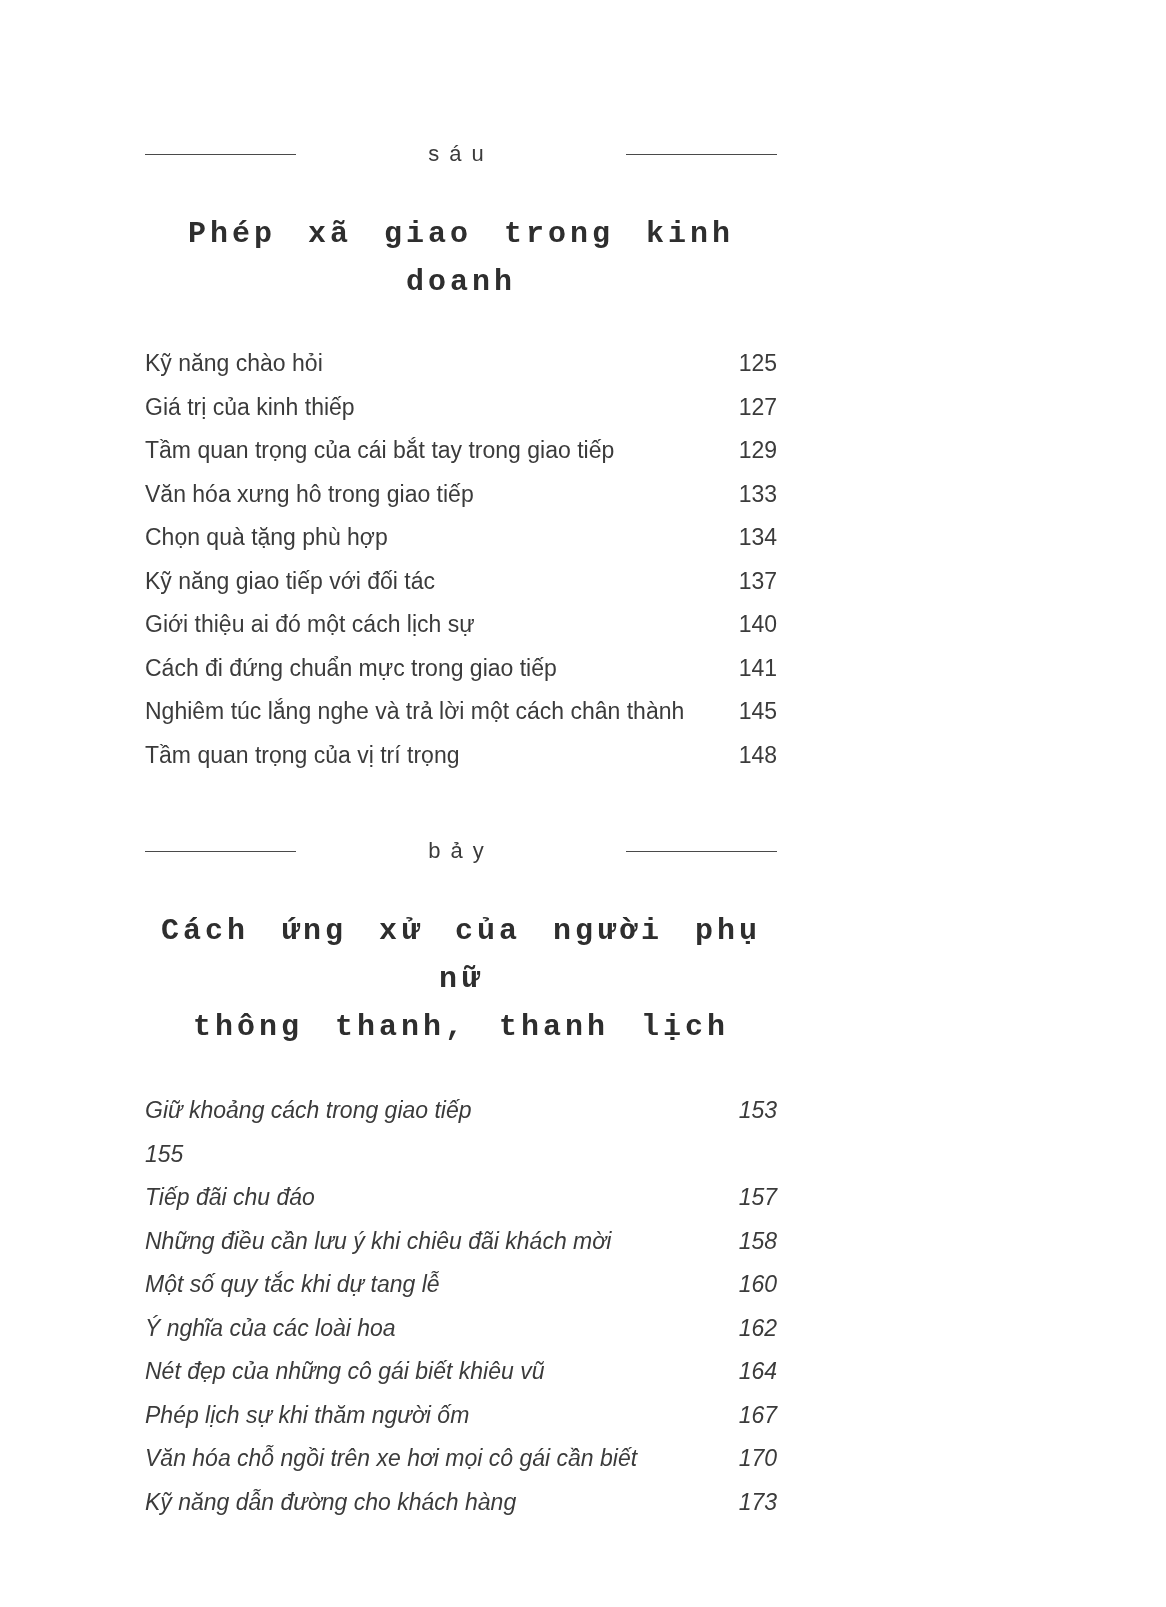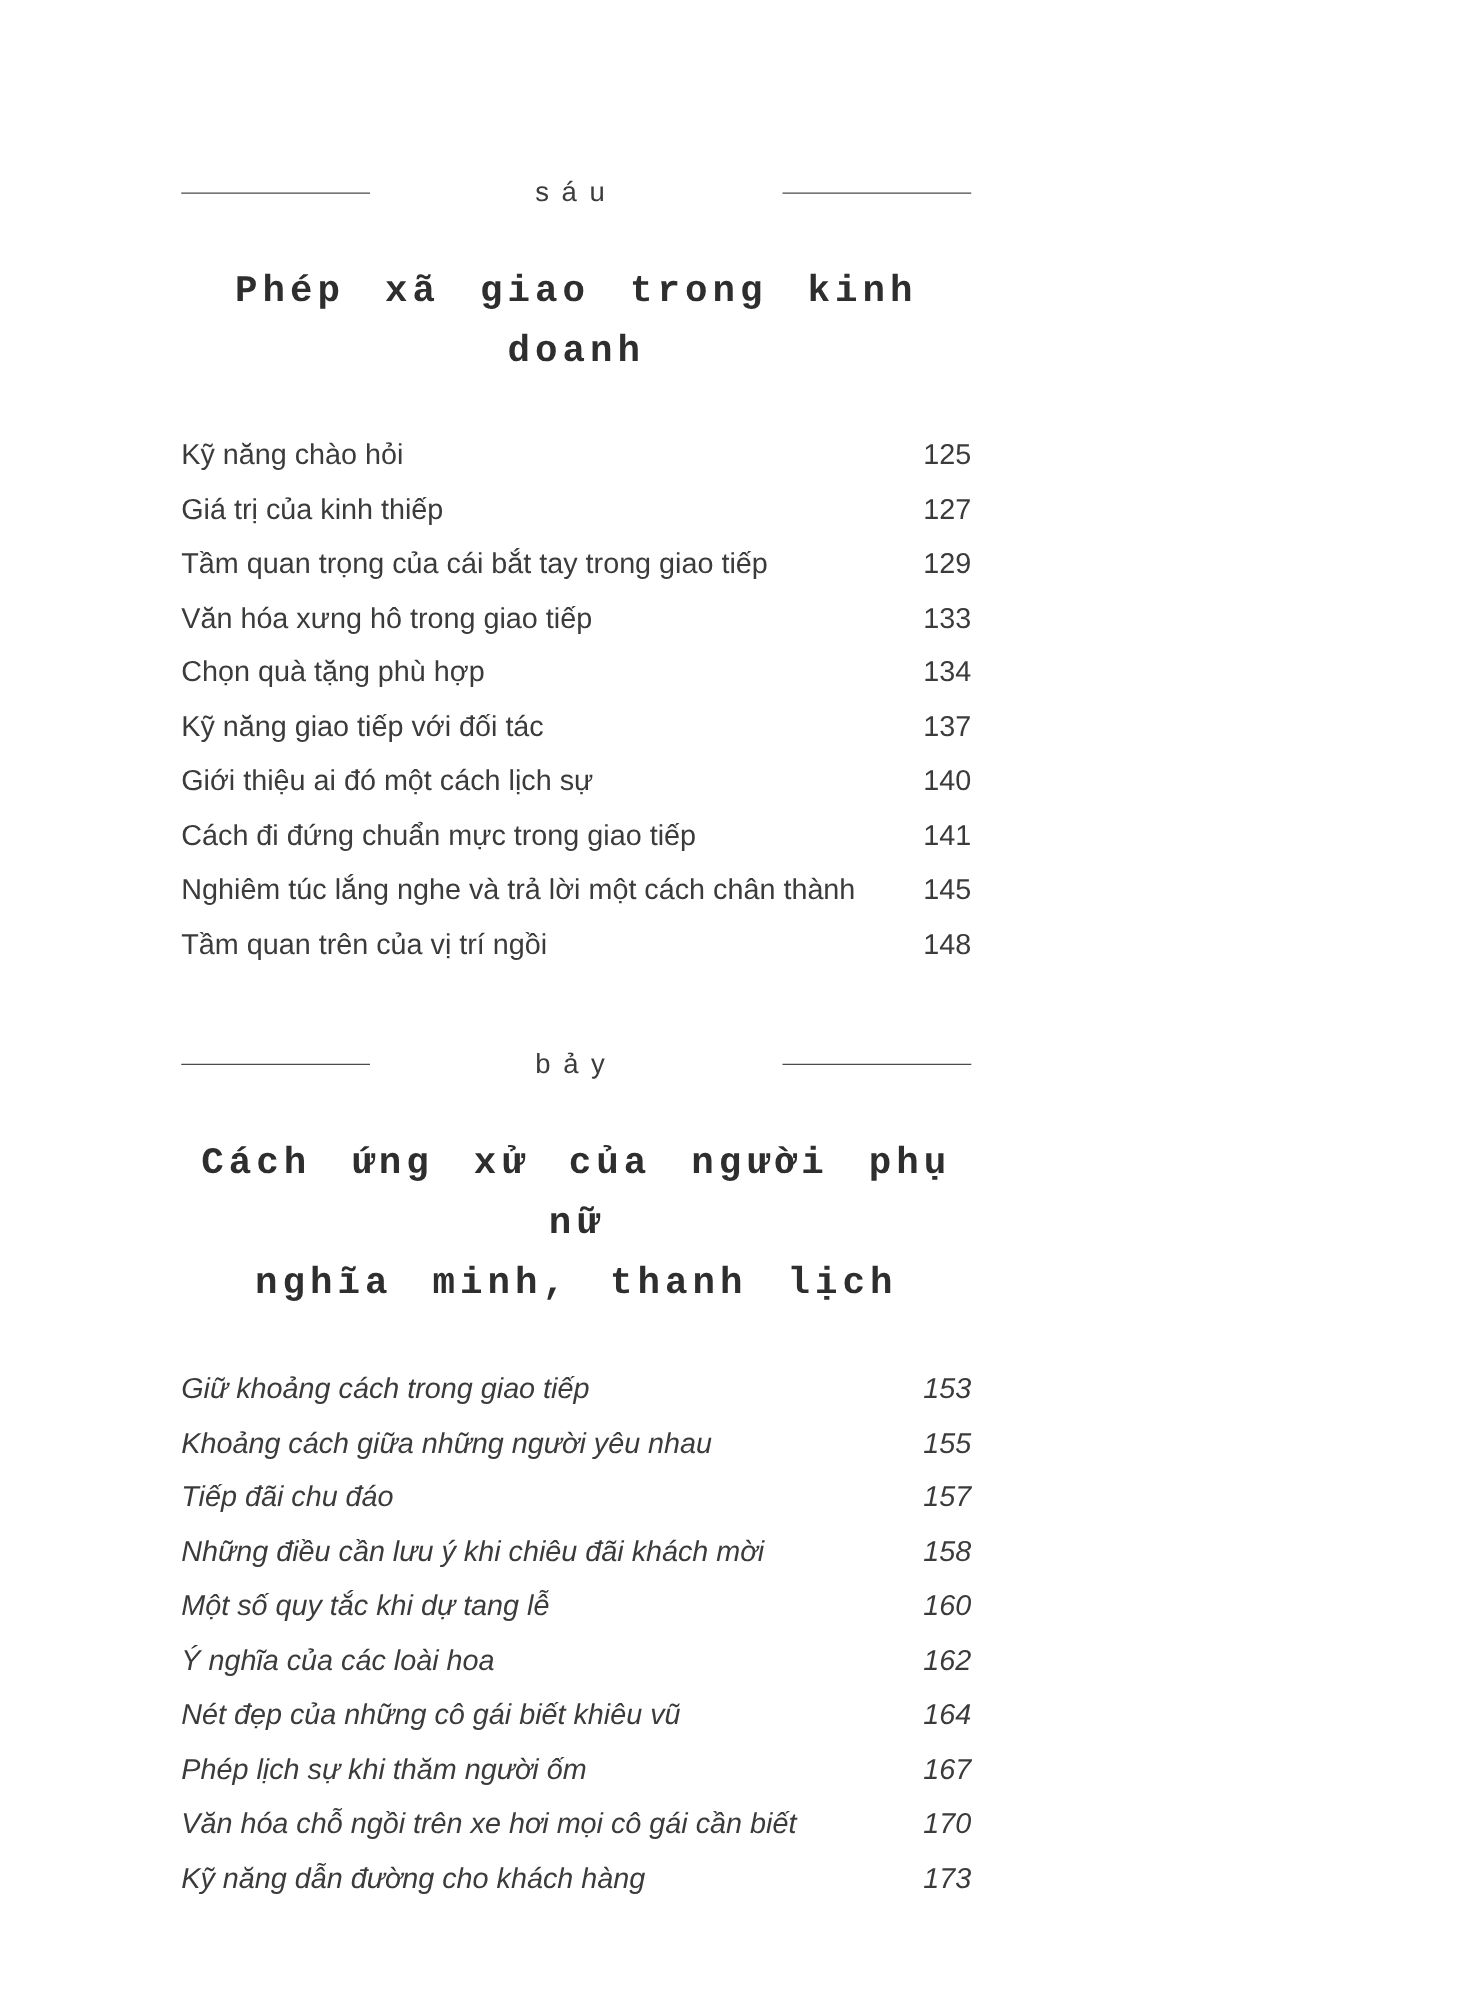--- a/index.html
+++ b/index.html
@@ -120,43 +120,42 @@
       </div>
       <div class="toc-row">
         <span class="toc-title">Cách đi đứng chuẩn mực trong giao tiếp</span>
         <span class="toc-page">141</span>
       </div>
       <div class="toc-row">
         <span class="toc-title">Nghiêm túc lắng nghe và trả lời một cách chân thành</span>
         <span class="toc-page">145</span>
       </div>
       <div class="toc-row">
-        <span class="toc-title">Tầm quan trên của vị trí ngồi</span>
+        <span class="toc-title">Tầm quan trọng của vị trí trọng</span>
         <span class="toc-page">148</span>
       </div>
     </div>
   </div>
 
   <div class="section section-two">
     <div class="chapter-header">
       <div class="rule"></div>
       <div class="chapter-label">bảy</div>
       <div class="rule"></div>
     </div>
     <div class="chapter-title">
       <div>Cách ứng xử của người phụ nữ</div>
-      <div>nghĩa minh, thanh lịch</div>
+      <div>thông thanh, thanh lịch</div>
     </div>
     <div class="toc">
       <div class="toc-row">
         <span class="toc-title">Giữ khoảng cách trong giao tiếp</span>
         <span class="toc-page">153</span>
       </div>
       <div class="toc-row">
-        <span class="toc-title">Khoảng cách giữa những người yêu nhau</span>
         <span class="toc-page">155</span>
       </div>
       <div class="toc-row">
         <span class="toc-title">Tiếp đãi chu đáo</span>
         <span class="toc-page">157</span>
       </div>
       <div class="toc-row">
         <span class="toc-title">Những điều cần lưu ý khi chiêu đãi khách mời</span>
         <span class="toc-page">158</span>
       </div>

